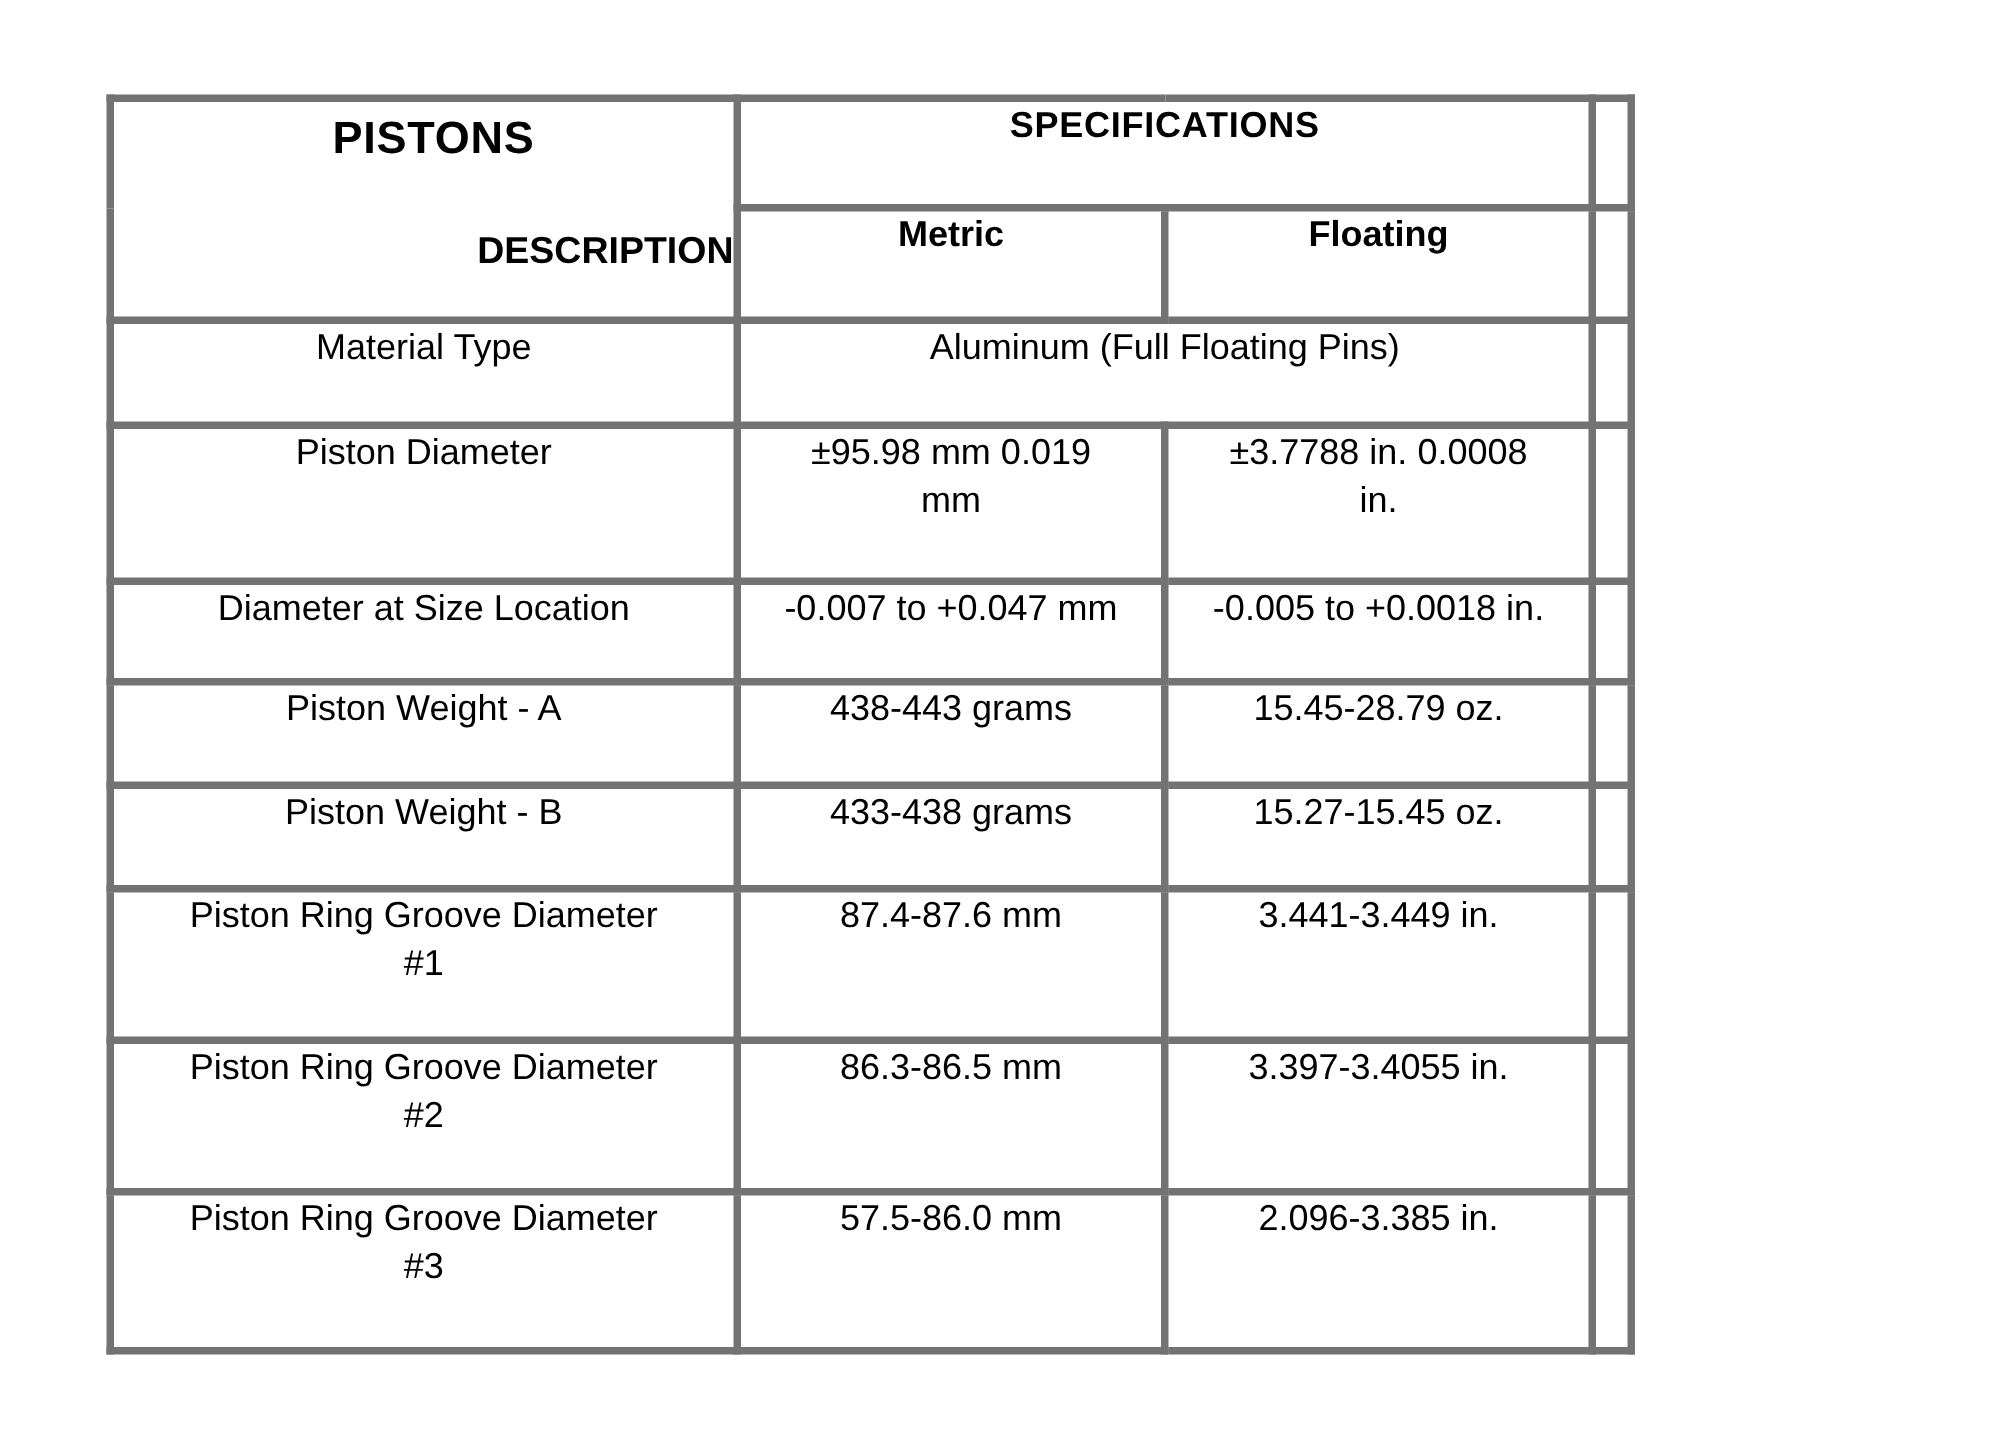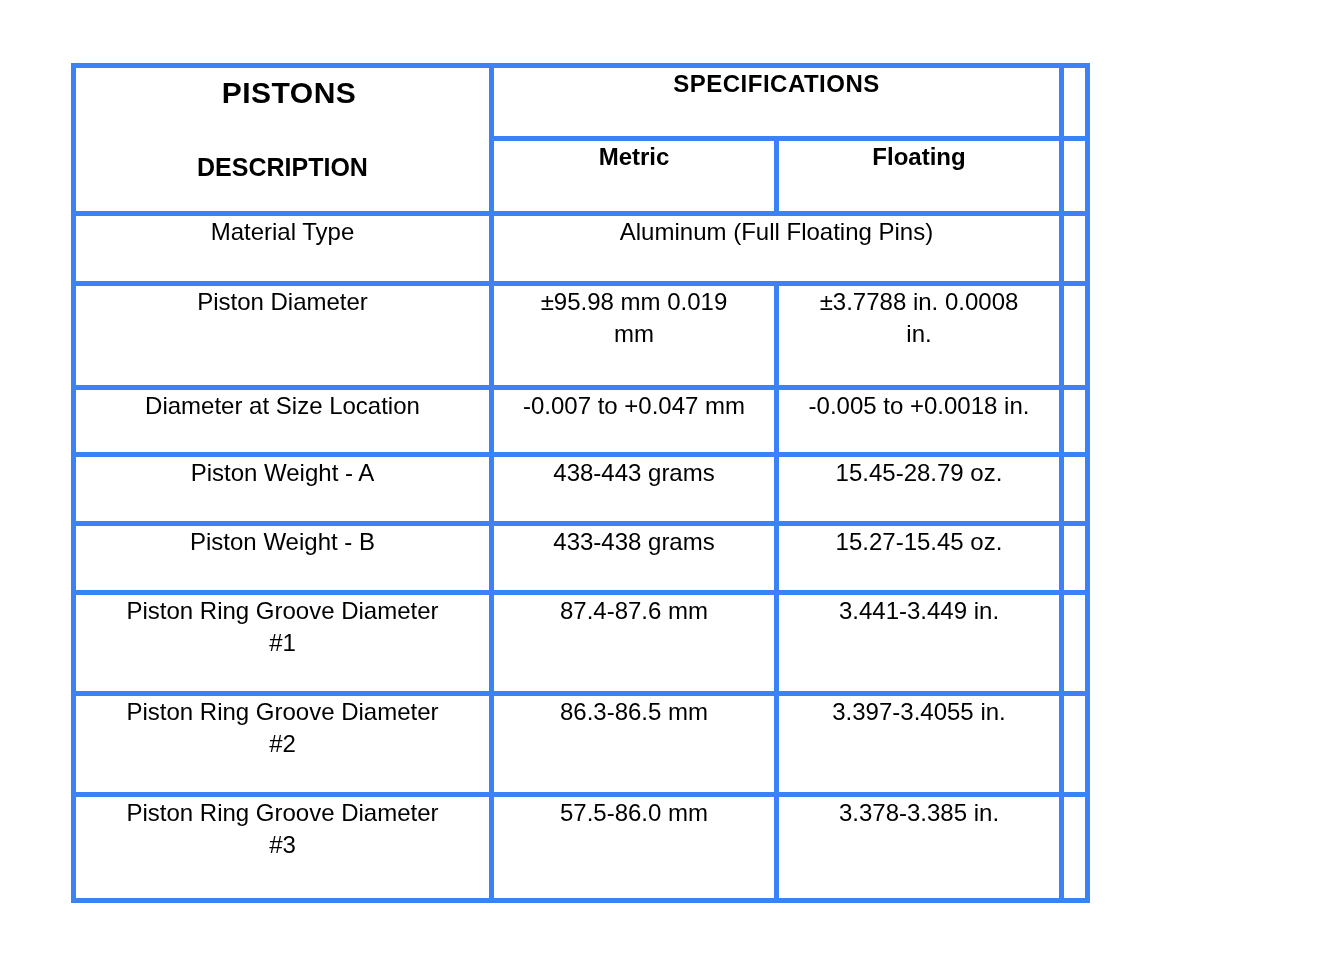--- a/index.html
+++ b/index.html
@@ -13,21 +13,21 @@
     overflow: hidden;
   }
   table.spec {
     position: absolute;
     left: 71px;
     top: 63px;
     border-collapse: collapse;
     table-layout: fixed;
   }
   table.spec td {
-    border: 5px solid #3b82f6;
+    border: 5px solid #737373;
     padding: 0;
     vertical-align: top;
     text-align: center;
     font-size: 24px;
     line-height: 1.35;
     overflow: hidden;
   }
   
   td.desc-head {
     border-left-width: 5px;
@@ -37,21 +37,21 @@
   .title-pistons {
     font-weight: bold;
     font-size: 30px;
     line-height: 1.2;
     padding: 7px 0 0 13px;
     letter-spacing: 0.5px;
   }
   .desc-label {
     font-weight: bold;
     font-size: 25px;
-    text-align: center;
+    text-align: right;
     margin-top: 40px;
   }
   
   td.spec-head {
     border-top-width: 7px;
     border-right-width: 7px;
     font-weight: bold;
     font-size: 25px;
     padding-top: 9px;
     letter-spacing: 0.5px;
@@ -153,19 +153,19 @@
 #2</td>
       <td class="body">86.3-86.5 mm</td>
       <td class="body right-edge">3.397-3.4055 in.</td>
       <td class="extra"></td>
     </tr>
 
     <tr style="height:106px">
       <td class="body left-edge bottom-edge">Piston Ring Groove Diameter
 #3</td>
       <td class="body bottom-edge">57.5-86.0 mm</td>
-      <td class="body right-edge bottom-edge">3.378-3.385 in.</td>
+      <td class="body right-edge bottom-edge">2.096-3.385 in.</td>
       <td class="extra bottom-edge"></td>
     </tr>
   </tbody>
     </table>
 
 </div>
 
 </body></html>

